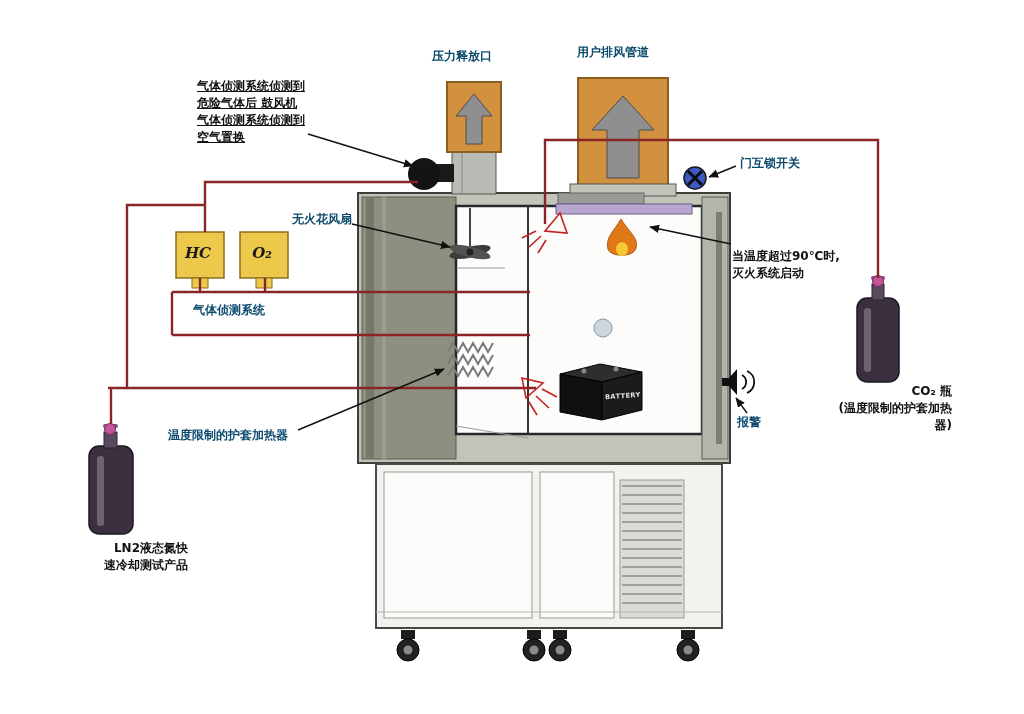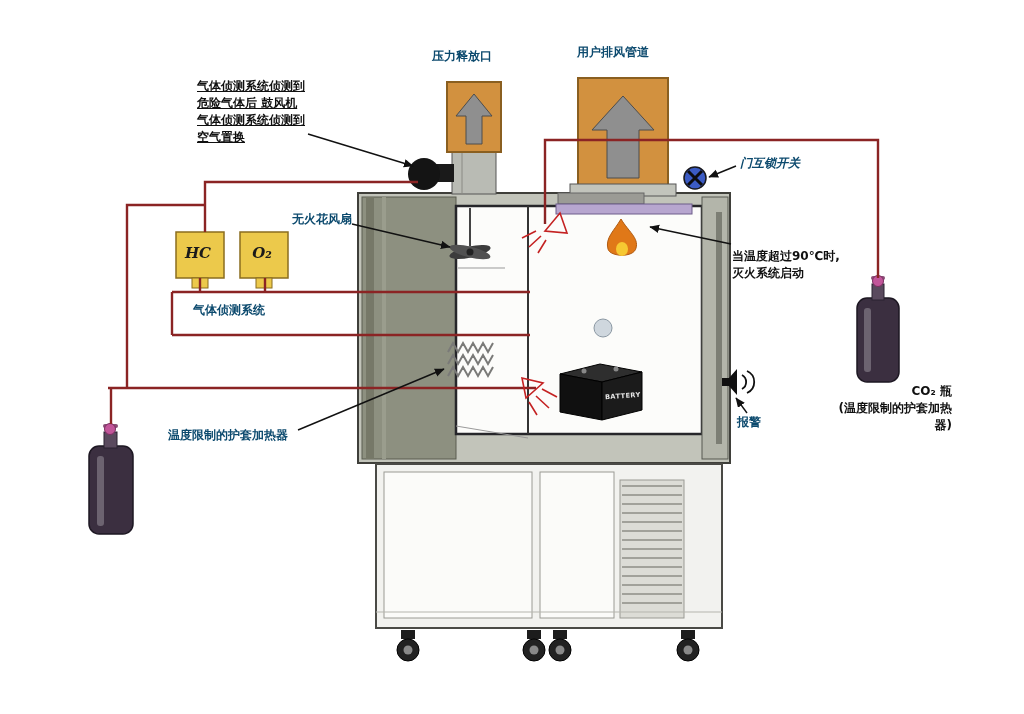--- a/index.html
+++ b/index.html
@@ -197,22 +197,26 @@
   <div>气体侦测系统侦测到</div>
   <div>危险气体后 鼓风机</div>
   <div>气体侦测系统侦测到</div>
   <div>空气置换</div>
 </div>
 
 <div class="lbl" style="left:292px;top:211px;">无火花风扇</div>
 <div class="lbl" style="left:193px;top:302px;">气体侦测系统</div>
 <div class="lbl" style="left:168px;top:427px;">温度限制的护套加热器</div>
 
-
-<div class="lbl" style="left:740px;top:155px;font-style:italic;">门互锁开关</div>
+<div class="lbl-block center" style="left:58px;top:540px;width:130px;">
+  <div>LN2液态氮快</div>
+  <div>速冷却测试产品</div>
+</div>
+
+<div class="lbl" style="left:740px;top:155px;">门互锁开关</div>
 
 <div class="lbl-block" style="left:732px;top:236px;margin-top:12px;">
   <div>当温度超过90℃时,</div>
   <div>灭火系统启动</div>
 </div>
 
 <div class="lbl" style="left:737px;top:414px;">报警</div>
 
 <div class="lbl-block center" style="left:832px;top:383px;width:120px;">
   <div>CO₂ 瓶</div>

